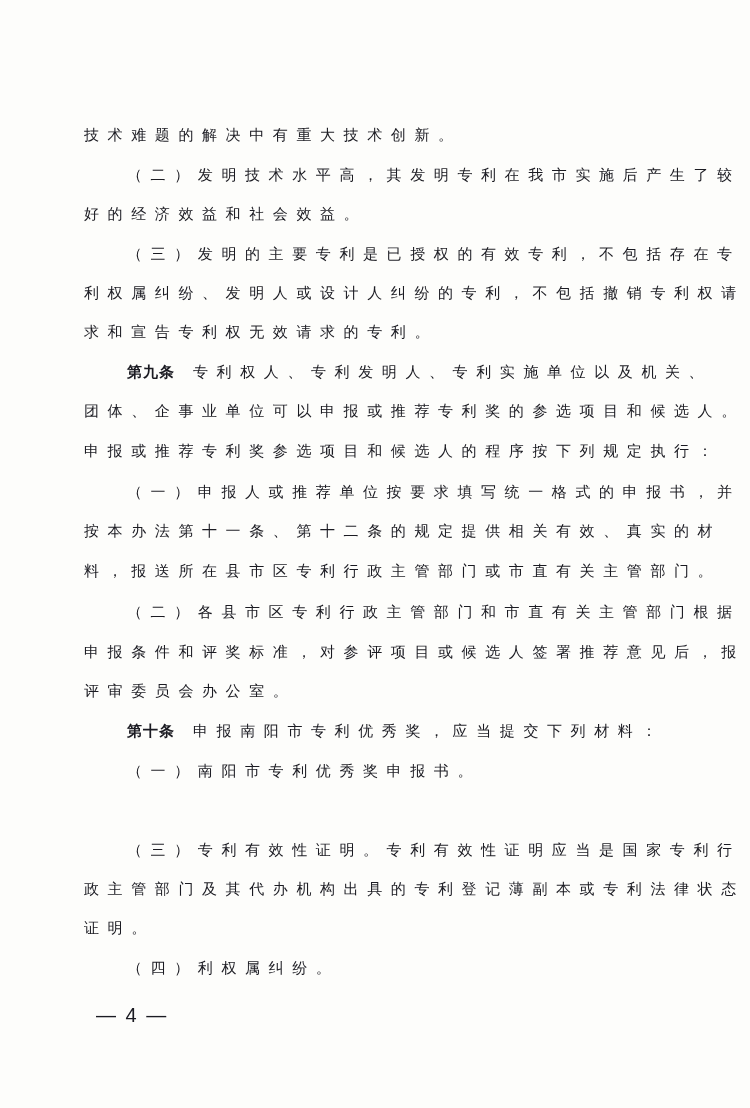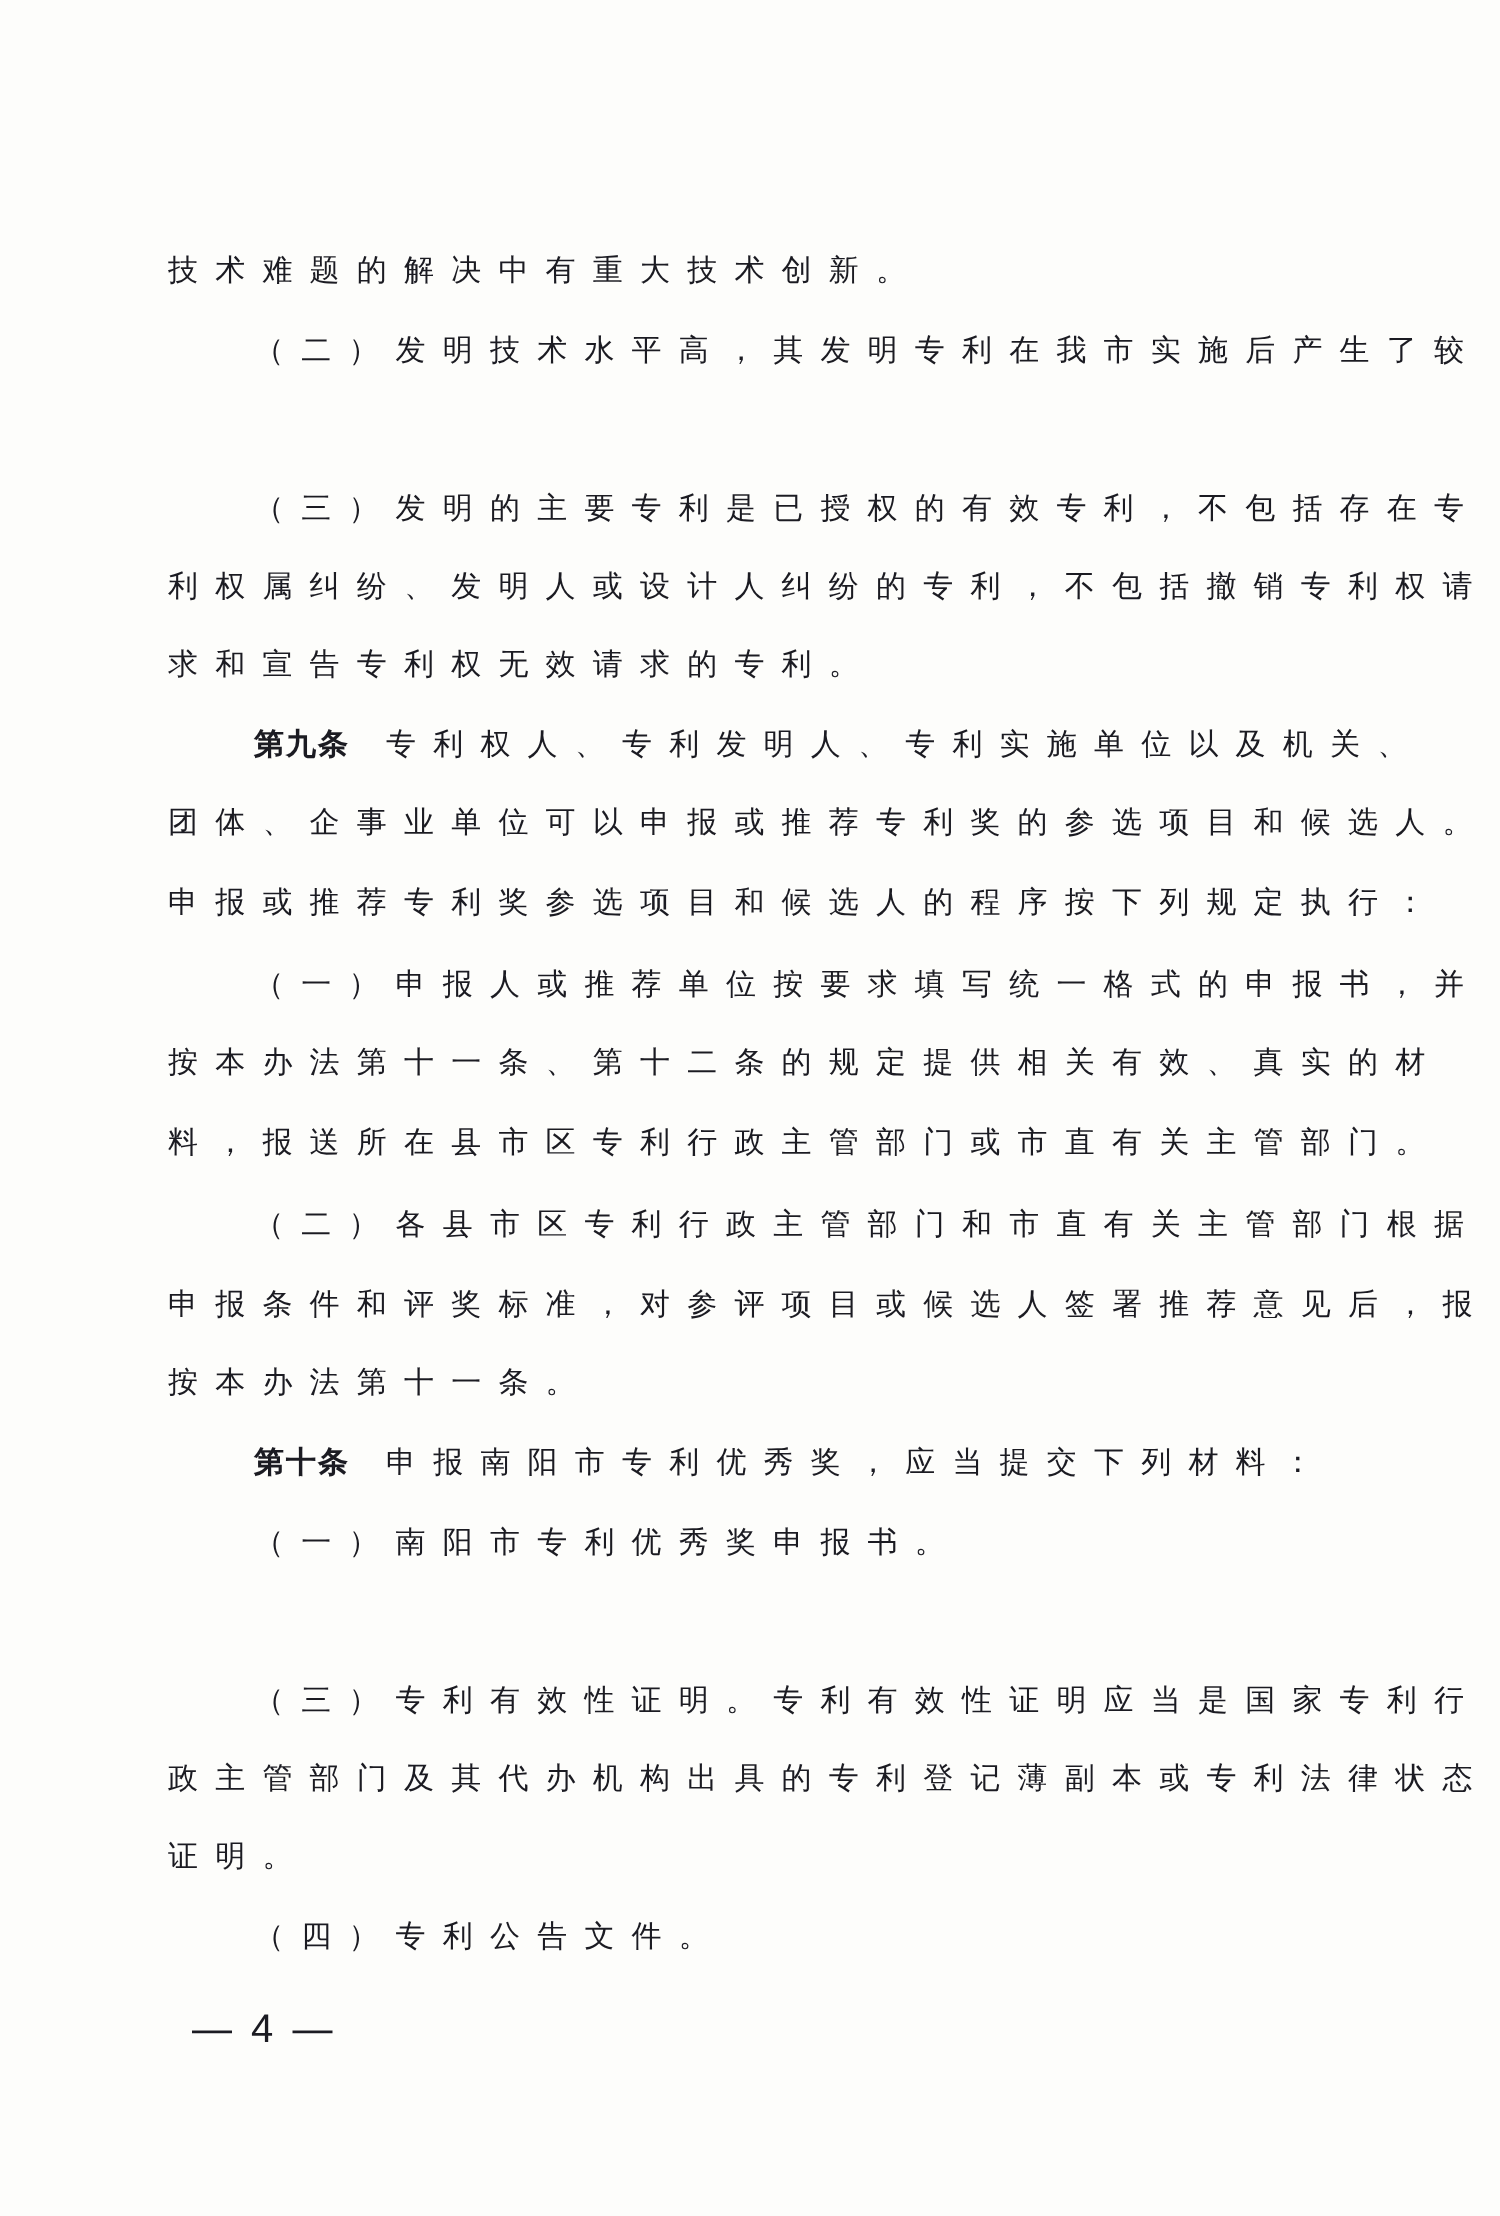--- a/index.html
+++ b/index.html
@@ -45,33 +45,34 @@
     letter-spacing: 2px;
     white-space: nowrap;
   }
 </style>
 </head>
 <body>
 
 <div class="page">
   <div class="line" style="top:123px"><span>技术难题的解决中有重大技术创新。</span></div>
   <div class="line indent" style="top:163px"><span>（二）发明技术水平高，其发明专利在我市实施后产生了较</span></div>
+  <div class="line" style="top:202px"><span>好的经济效益和社会效益。</span></div>
   <div class="line indent" style="top:242px"><span>（三）发明的主要专利是已授权的有效专利，不包括存在专</span></div>
   <div class="line" style="top:281px"><span>利权属纠纷、发明人或设计人纠纷的专利，不包括撤销专利权请</span></div>
   <div class="line" style="top:320px"><span>求和宣告专利权无效请求的专利。</span></div>
   <div class="line indent" style="top:360px"><span class="bold">第九条</span><span>专利权人、专利发明人、专利实施单位以及机关、</span></div>
   <div class="line" style="top:399px"><span>团体、企事业单位可以申报或推荐专利奖的参选项目和候选人。</span></div>
   <div class="line" style="top:439px"><span>申报或推荐专利奖参选项目和候选人的程序按下列规定执行：</span></div>
   <div class="line indent" style="top:480px"><span>（一）申报人或推荐单位按要求填写统一格式的申报书，并</span></div>
   <div class="line" style="top:519px"><span>按本办法第十一条、第十二条的规定提供相关有效、真实的材</span></div>
   <div class="line" style="top:559px"><span>料，报送所在县市区专利行政主管部门或市直有关主管部门。</span></div>
   <div class="line indent" style="top:600px"><span>（二）各县市区专利行政主管部门和市直有关主管部门根据</span></div>
   <div class="line" style="top:640px"><span>申报条件和评奖标准，对参评项目或候选人签署推荐意见后，报</span></div>
-  <div class="line" style="top:679px"><span>按本办法第十一条。</span></div>
+  <div class="line" style="top:679px"><span>评审委员会办公室。</span></div>
   <div class="line indent" style="top:719px"><span class="bold">第十条</span><span>申报南阳市专利优秀奖，应当提交下列材料：</span></div>
   <div class="line indent" style="top:759px"><span>（一）南阳市专利优秀奖申报书。</span></div>
   <div class="line indent" style="top:838px"><span>（三）专利有效性证明。专利有效性证明应当是国家专利行</span></div>
   <div class="line" style="top:877px"><span>政主管部门及其代办机构出具的专利登记薄副本或专利法律状态</span></div>
   <div class="line" style="top:916px"><span>证明。</span></div>
-  <div class="line indent" style="top:956px"><span>（四）专利公告文件。</span></div>
+  <div class="line indent" style="top:956px"><span>（四）利权属纠纷。</span></div>
 
   <div class="pagenum">— 4 —</div>
 </div>
 
 </body></html>

